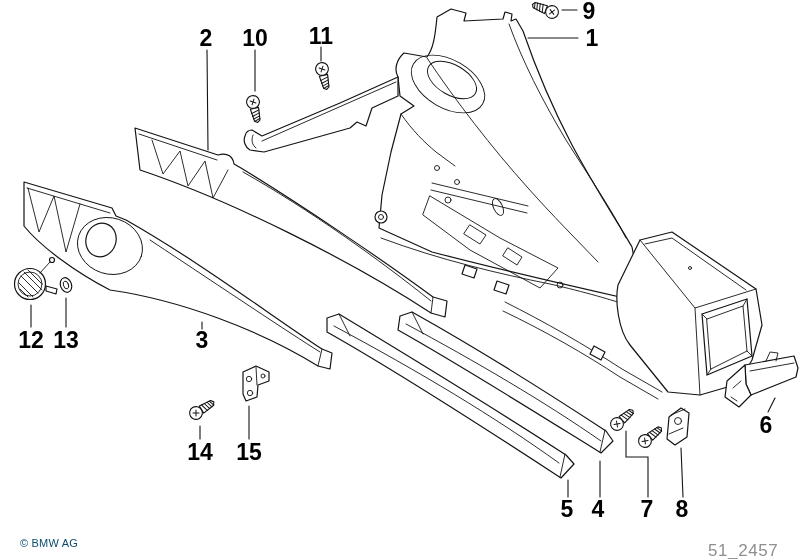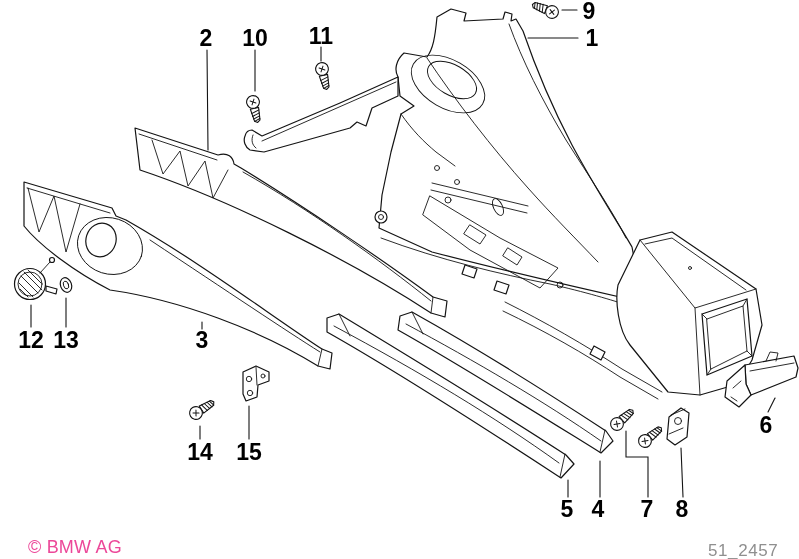--- a/index.html
+++ b/index.html
@@ -5,21 +5,21 @@
   html,body{margin:0;padding:0;background:#fff;}
   body{width:799px;height:559px;overflow:hidden;font-family:"Liberation Sans",sans-serif;}
   .stage{position:relative;width:799px;height:559px;background:#fff;}
   svg{position:absolute;left:0;top:0;}
   .p{fill:#ffffff;stroke:#141414;stroke-width:1.2;stroke-linejoin:round;stroke-linecap:round;}
   .d{fill:none;stroke:#141414;stroke-width:0.9;stroke-linejoin:round;stroke-linecap:round;}
   .leader{fill:none;stroke:#141414;stroke-width:1.1;stroke-linecap:round;}
   .callout{font-family:"Liberation Sans",sans-serif;font-weight:bold;font-size:23px;fill:#000;text-anchor:middle;}
   #screw path,#screw circle{fill:#fff;stroke:#141414;stroke-width:1.1;stroke-linejoin:round;}
   #screw line{stroke:#141414;stroke-width:1;stroke-linecap:round;}
-  .footer-copyright{position:absolute;left:28px;top:537px;font-size:18px;color:#ec4899;letter-spacing:0.2px;}
+  .footer-copyright{position:absolute;left:20px;top:537px;font-size:11px;color:#0c4a6e;letter-spacing:0.2px;}
   .footer-number{position:absolute;left:708px;top:541px;font-size:17px;color:#8f8f8f;letter-spacing:0.6px;}
 </style>
 </head>
 <body>
 
 <div class="stage">
   <svg width="799" height="559" viewBox="0 0 799 559">
     <defs>
       <g id="screw">
         <path d="M6.5,-4.2 L19,-2.8 L21,0 L19,2.8 L6.5,4.2 Z"></path>

